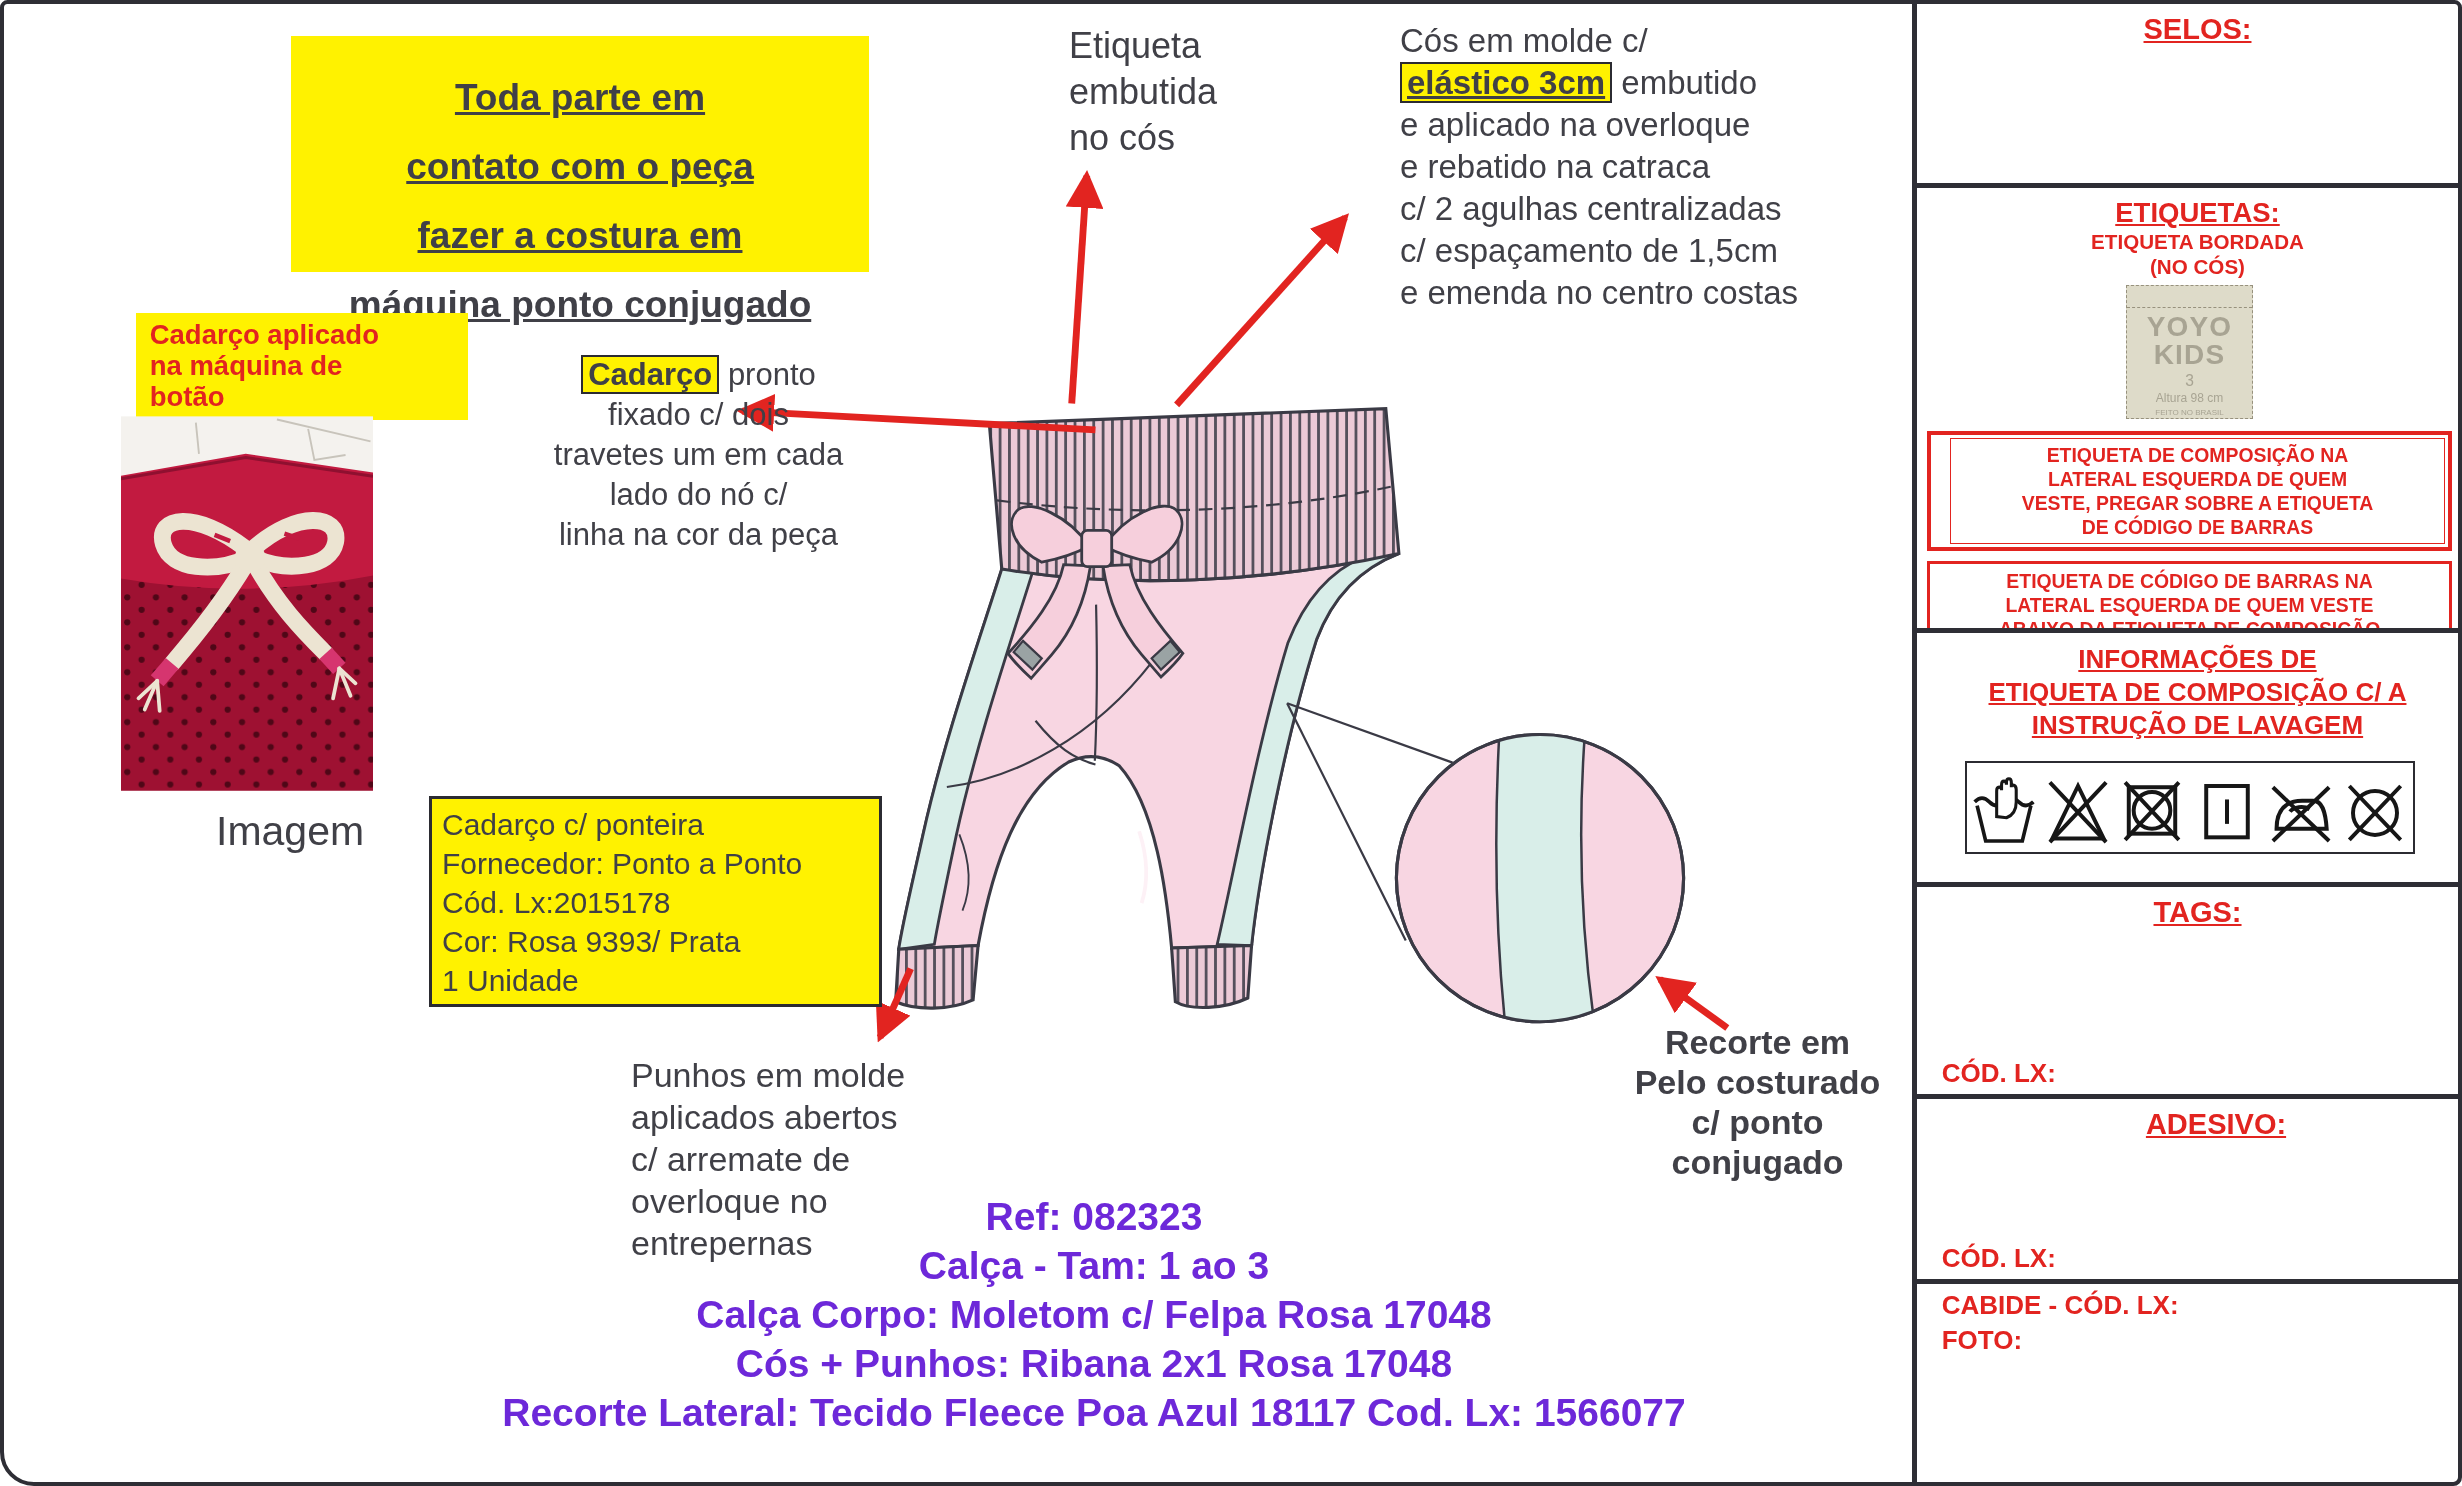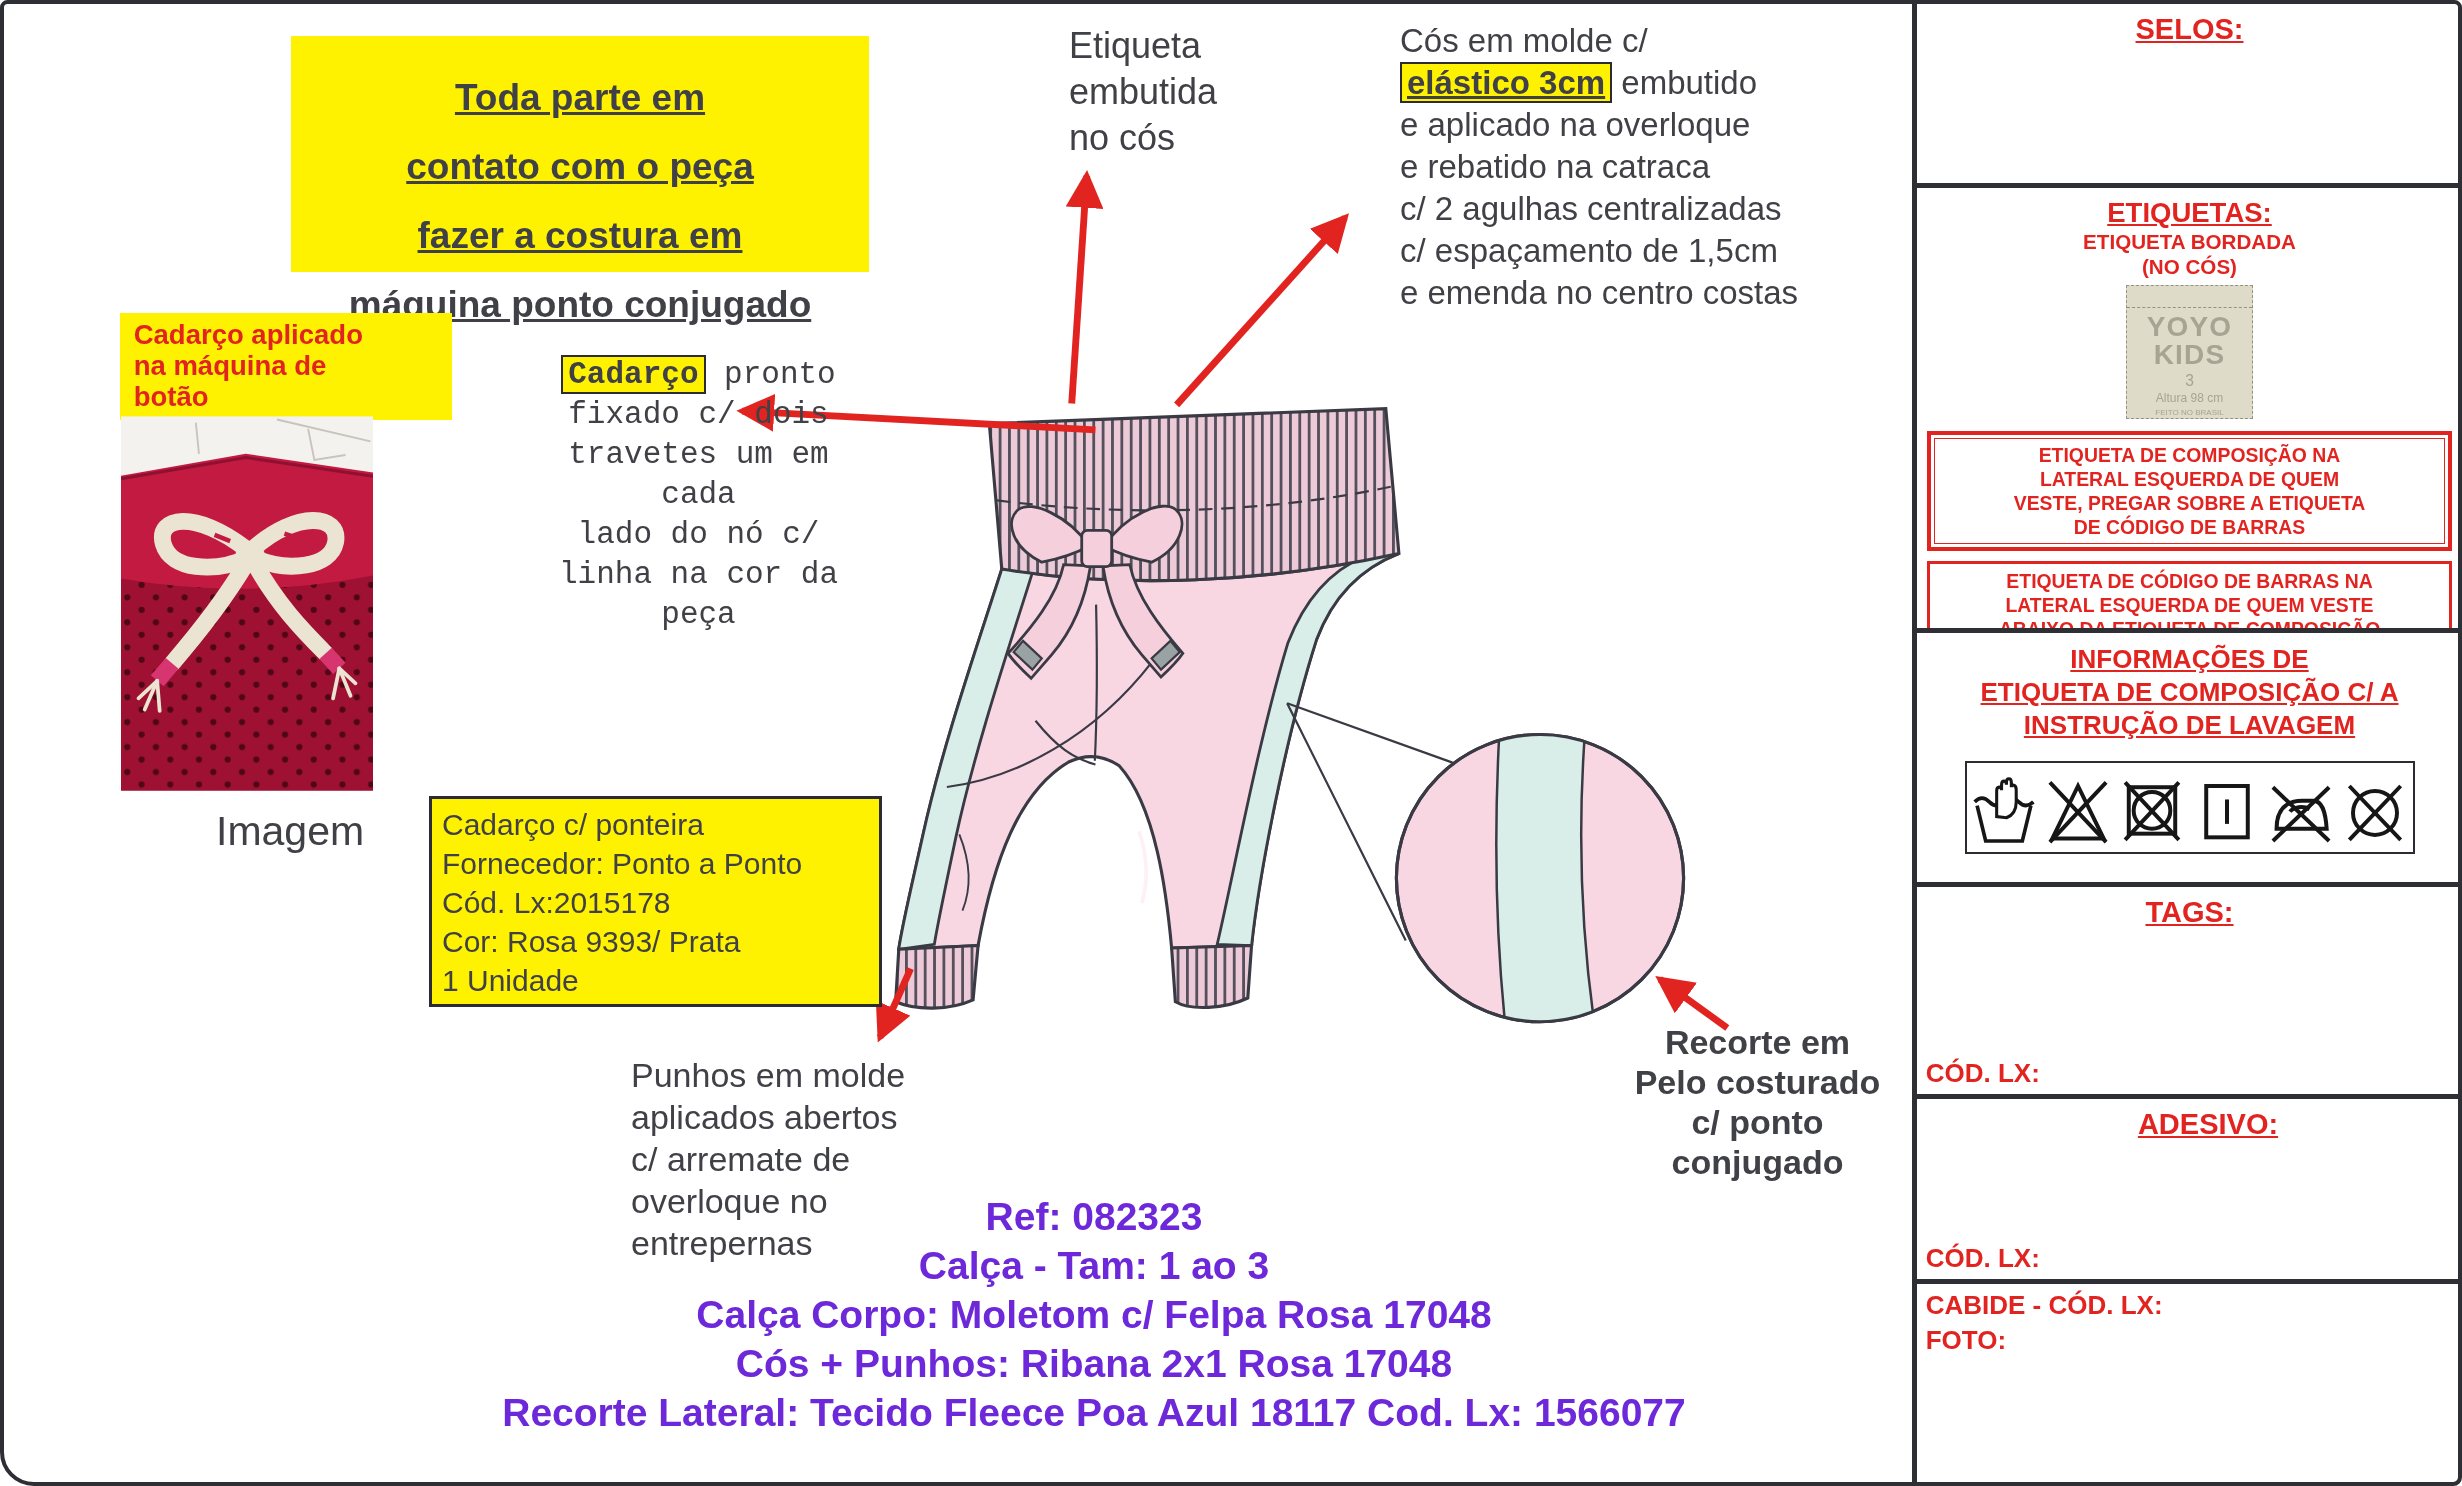--- a/index.html
+++ b/index.html
@@ -1,21 +1,21 @@
 <!DOCTYPE html>
 <html style="font-size:10px"><head>
 <meta charset="utf-8">
 <style>
   html,body{margin:0;padding:0;background:#ffffff;overflow:hidden;}
   body{width:2462px;height:1486px;font-family:"Liberation Sans",sans-serif;}
   #page{position:absolute;left:0;top:0;width:2454px;height:1478px;background:#ffffff;
         border:4.4px solid #2e2e35;border-radius:7.5px 7.5px 8.7px 34px;}
   .abs{position:absolute;}
   .ink{color:#404047;}
-  .red{color:#e22420;}
+  .red{color:#e22420;margin-left:16px;}
   .yellow-box{background:#fff200;}
   .center{text-align:center;}
   .hl{background:#fff200;border:2.5px solid #2b2b31;padding:0 5px;font-weight:bold;}
   .hl-u{text-decoration:underline;}
 
   
   #instruction-box{left:287px;top:32px;width:578px;height:220px;padding-top:16px;}
   #instruction-box div{font-size:37px;line-height:46px;font-weight:bold;text-decoration:underline;margin-top:23px;}
 
   
@@ -30,21 +30,21 @@
 
   
   #cadarco-info-box{left:425px;top:792px;width:437px;height:199px;border:3.7px solid #2b2b31;padding:6.2px 0 0 10px;}
   #cadarco-info-box div{font-size:30px;line-height:39px;}
 
   
   #etiqueta-note{left:1065px;top:19px;width:225px;}
   #etiqueta-note div{font-size:36px;line-height:46px;}
   #cos-note{left:1396px;top:16px;width:506px;}
   #cos-note div{font-size:33px;line-height:42px;}
-  #cadarco-note{left:532px;top:351px;width:325px;text-align:center;font-family:Liberation Mono, monospace;}
+  #cadarco-note{left:532px;top:351px;width:325px;text-align:center;}
   #cadarco-note div{font-size:31px;line-height:40px;}
   #punhos-note{left:627px;top:1050px;width:350px;}
   #punhos-note div{font-size:34px;line-height:42px;}
   #recorte-note{left:1616px;top:1018px;width:275px;text-align:center;}
   #recorte-note div{font-size:34px;line-height:40px;font-weight:bold;}
 
   
   #spec-block{left:375px;top:1188px;width:1430px;text-align:center;}
   #spec-block div{font-size:39px;line-height:49px;font-weight:bold;color:#6d28d9;}
 

